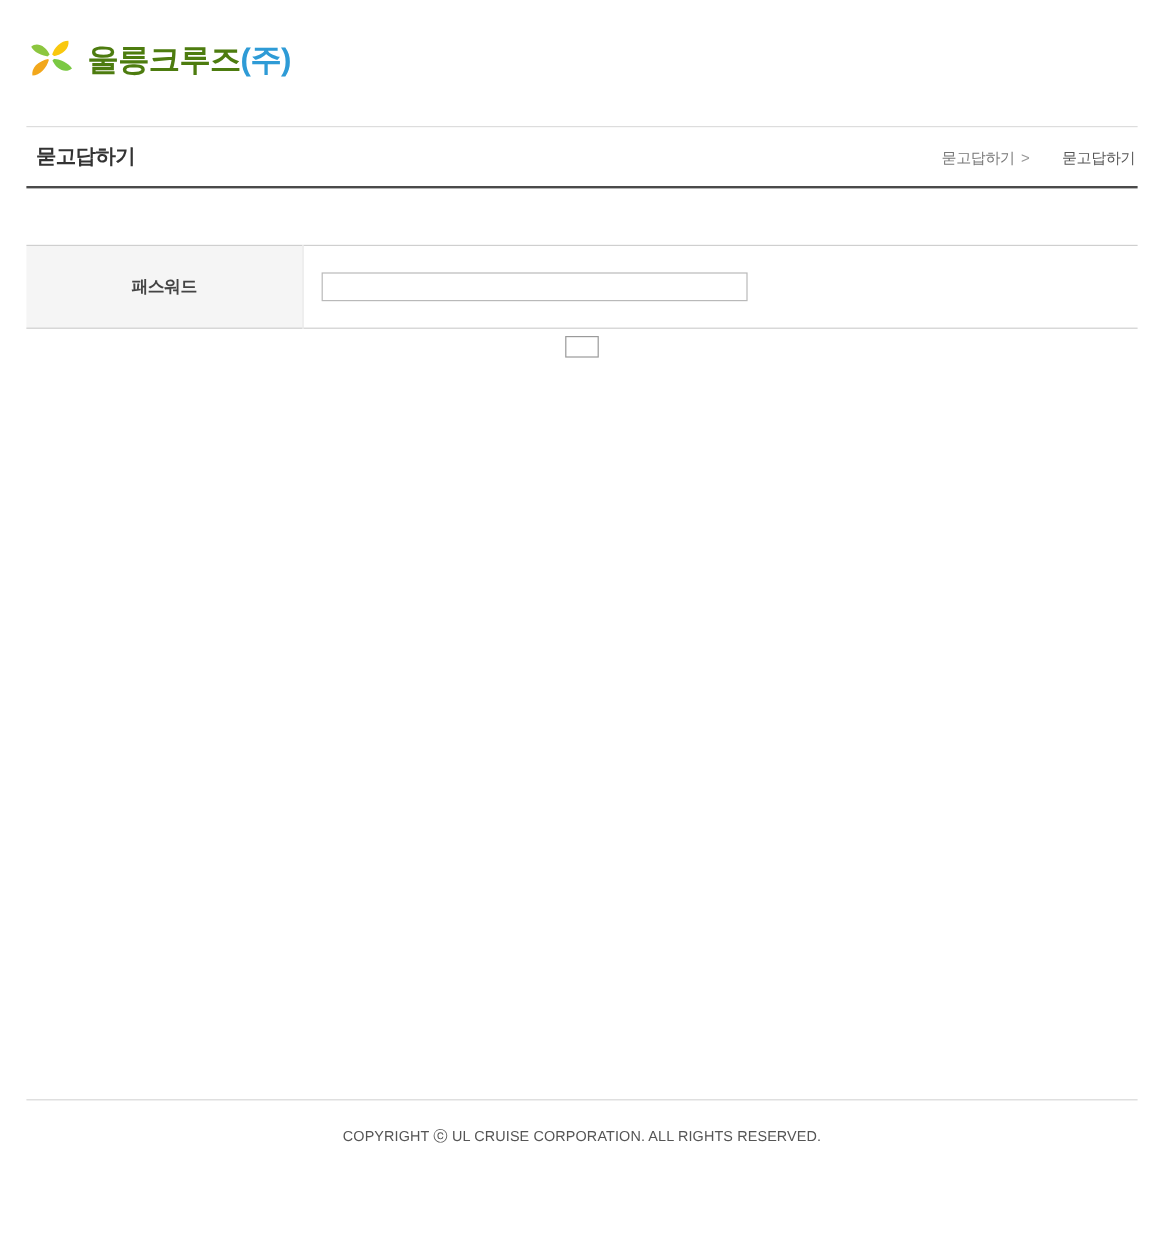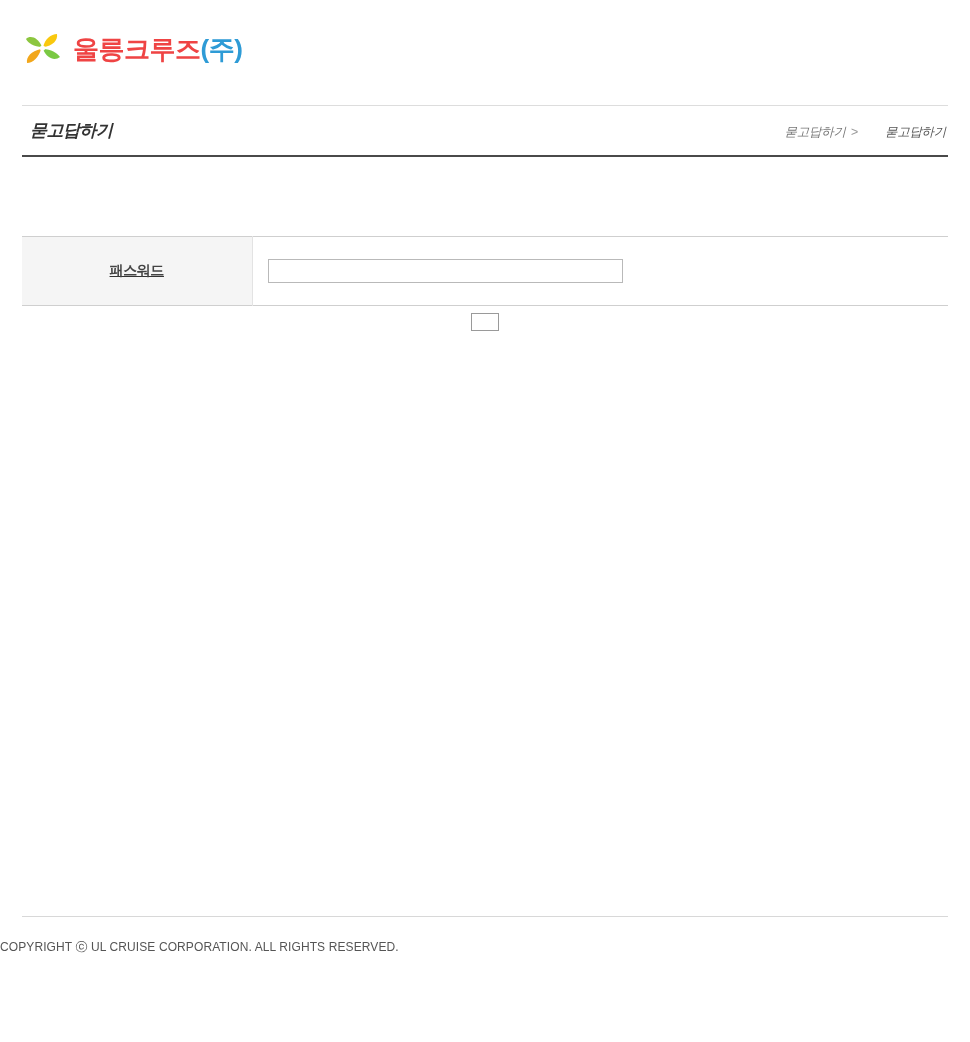--- a/index.html
+++ b/index.html
@@ -41,32 +41,31 @@
     height: 42px;
     flex: 0 0 42px;
   }
   .logo-text {
     font-size: 26px;
     font-weight: bold;
     letter-spacing: -0.5px;
     line-height: 1;
     white-space: nowrap;
   }
-  .logo-text .t1 { color: #ef4444; }
+  .logo-text .t1 { color: #4d7c0f; }
   .logo-text .t2 { color: #2e9bd6; }
 
   
   .titlebar {
     position: relative;
     height: 52px;
     margin: 0 22px;
     border-top: 1px solid #dddddd;
     border-bottom: 2px solid #4a4a4a;
     background: #ffffff;
-    font-style: italic;
   }
   .page-title {
     position: absolute;
     left: 8px;
     top: 13px;
     font-size: 17px;
     font-weight: bold;
     color: #333333;
     letter-spacing: -0.5px;
   }
@@ -80,23 +79,22 @@
     white-space: nowrap;
   }
   .breadcrumb .crumb-sep { margin: 0 2px; color: #999999; }
   .breadcrumb .crumb-current {
     color: #555555;
     margin-left: 22px;
   }
 
   
   .content {
-    margin: 16px 22px;
-    padding-top: 16px;
-    text-decoration: underline;
+    margin: 0 22px;
+    padding-top: 0;
   }
   .spacer-top { height: 47px; }
 
   .form-table {
     width: 100%;
     border-collapse: collapse;
     border-top: 1px solid #cfcfcf;
     border-bottom: 1px solid #cfcfcf;
     table-layout: fixed;
   }
@@ -153,21 +151,21 @@
     left: 0;
     right: 0;
     top: 916px;
   }
   .footer-rule {
     margin: 0 22px;
     border-top: 1px solid #d8d8d8;
   }
   .copyright {
     margin-top: 22px;
-    text-align: left;
+    text-align: center;
     font-size: 12px;
     color: #555555;
     letter-spacing: 0.1px;
   }
 </style>
 </head>
 <body>
 
 <div class="page">
 

